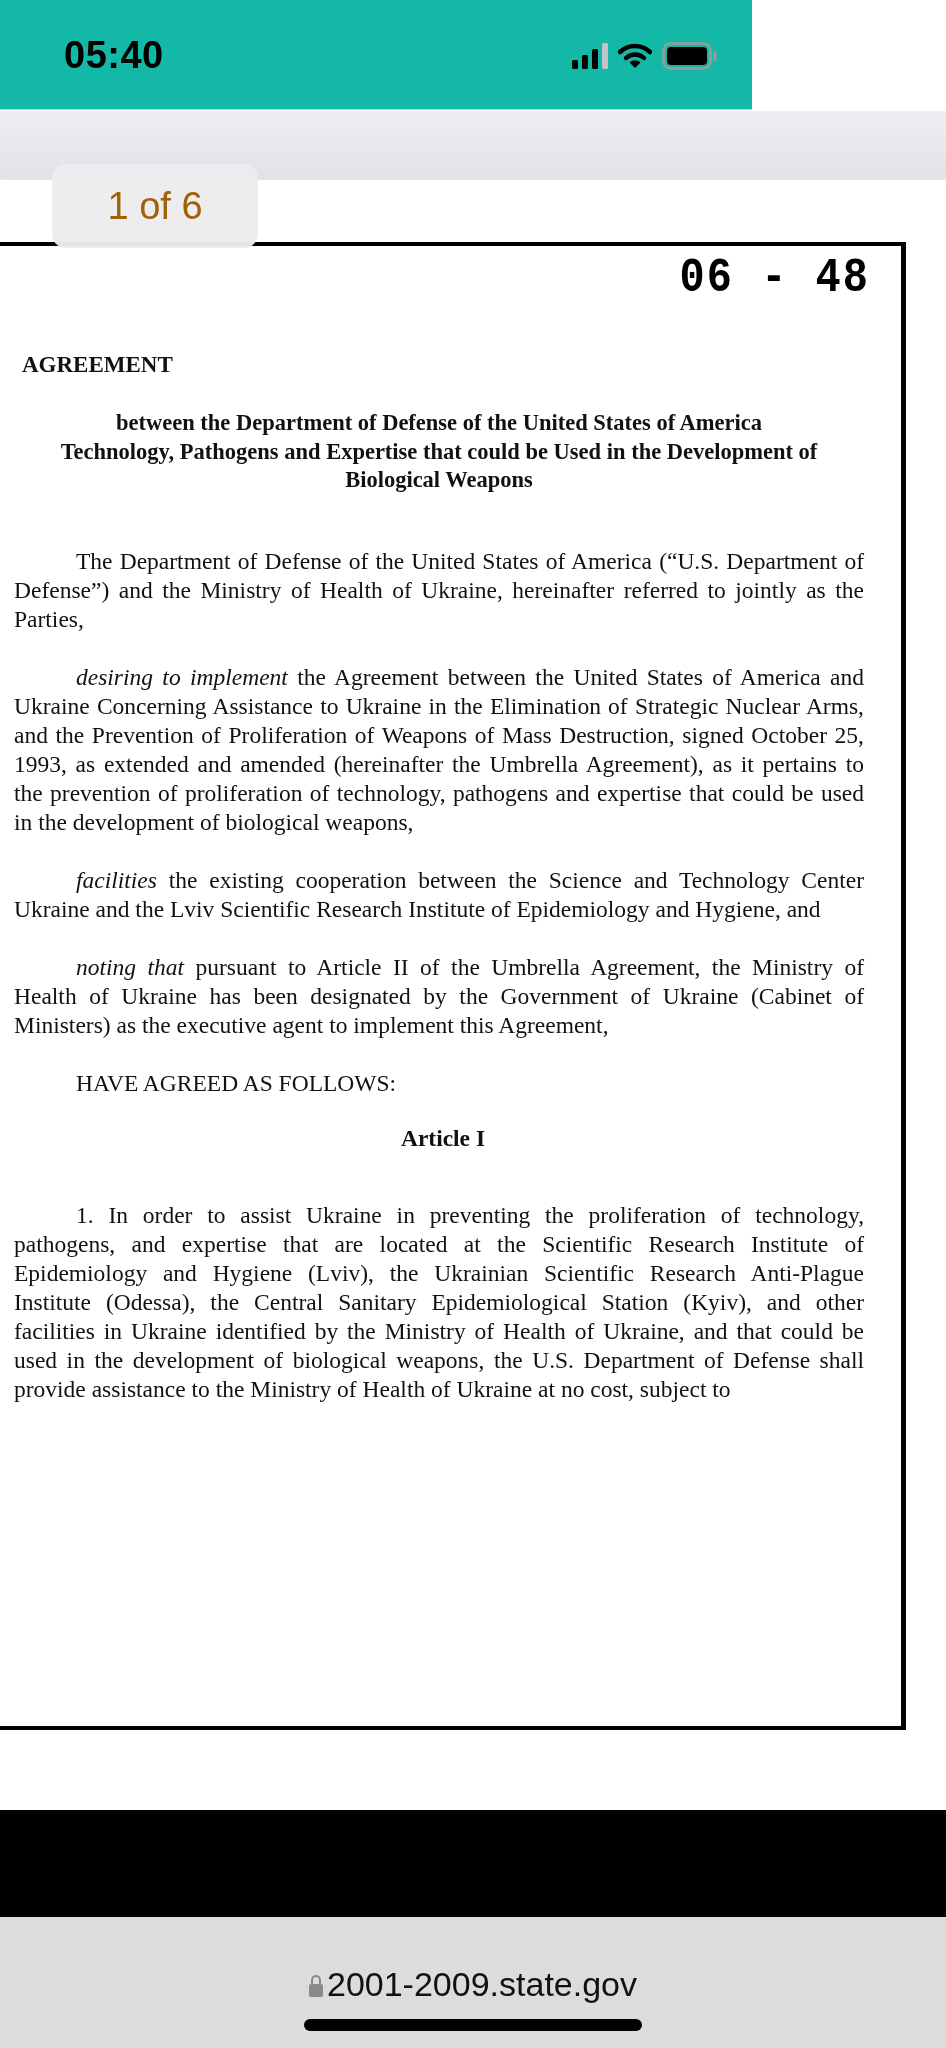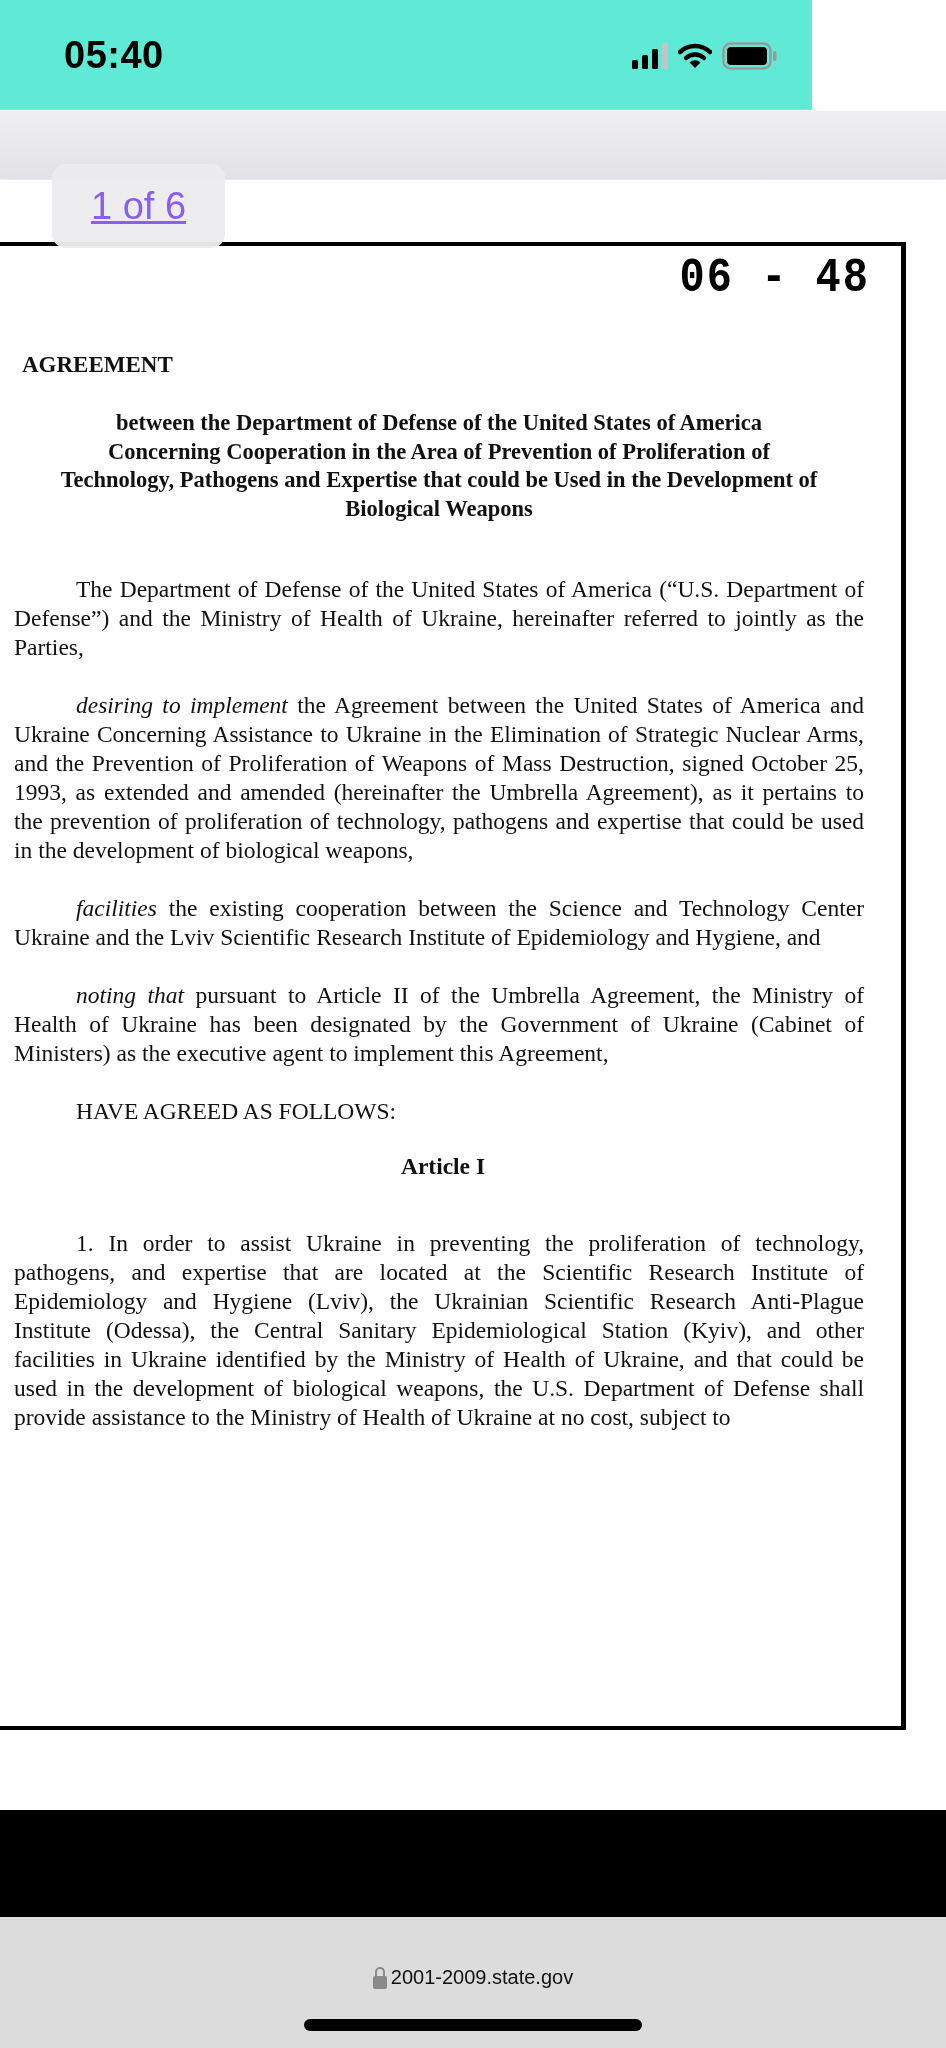--- a/index.html
+++ b/index.html
@@ -1,47 +1,47 @@
 <!DOCTYPE html>
 <html><head>
 <meta charset="utf-8">
 <style>
   * { box-sizing: border-box; margin: 0; padding: 0; }
   html, body { width: 946px; height: 2048px; overflow: hidden; background: #ffffff; }
   body { position: relative; font-family: "Liberation Serif", serif; color: #111; }
 
-  .status-bar { position: absolute; left: 0; top: 0; width: 812px; height: 110px; background: #5eead4; border-bottom: 1px solid #c9c9cc; padding-left: 32px; }
+  .status-bar { position: absolute; left: 0; top: 0; width: 752px; height: 110px; background: #14b8a6; border-bottom: 1px solid #c9c9cc; padding-left: 32px; }
   .status-time { position: absolute; left: 64px; top: 34px; font-family: "Liberation Sans", sans-serif; font-size: 38px; font-weight: 600; color: #000; letter-spacing: 0.5px; }
   .status-icons { position: absolute; right: 34px; top: 42px; display: flex; align-items: center; gap: 10px; }
   .signal { display: flex; align-items: flex-end; gap: 4px; height: 26px; }
   .signal span { width: 6px; background: #000; border-radius: 1.5px; }
   .signal span.dim { background: #c4c4c8; }
   .wifi svg, .battery svg { display: block; }
 
   .toolbar-band { position: absolute; left: 0; top: 111px; width: 946px; height: 68px; background: linear-gradient(#efeff3, #e2e2e6); box-shadow: 0 2px 4px rgba(0,0,0,0.12); }
 
   .page { position: absolute; left: 0; top: 180px; width: 946px; height: 1630px; background: #fff; }
   .doc-frame { position: absolute; left: -4px; top: 62px; width: 910px; height: 1488px; border: 4px solid #000; border-left: none; border-right-width: 5px; }
-  .page-indicator { position: absolute; left: 52px; top: 164px; width: 173px; height: 84px; background: rgba(236,236,238,0.96); border-radius: 14px; display: flex; align-items: center; justify-content: center; font-family: "Liberation Sans", sans-serif; font-size: 38px; color: #8b5cf6; z-index: 5; text-decoration: underline; }
+  .page-indicator { position: absolute; left: 52px; top: 164px; width: 206px; height: 84px; background: rgba(236,236,238,0.96); border-radius: 14px; display: flex; align-items: center; justify-content: center; font-family: "Liberation Sans", sans-serif; font-size: 38px; color: #a16207; z-index: 5; }
 
   .doc-number { position: absolute; right: 76px; top: 254px; font-family: "Liberation Mono", monospace; font-weight: bold; font-size: 42px; color: #000; transform: scaleY(1.15); letter-spacing: 2px; }
 
   .doc-body { position: absolute; left: 14px; top: 350px; width: 850px; font-size: 23.5px; line-height: 29px; }
   .title { text-align: left; font-weight: bold; font-size: 23px; margin-bottom: 30px; margin-left: 8px; }
   .subtitle { text-align: center; font-weight: bold; font-size: 22.5px; line-height: 28.5px; margin-bottom: 52px; }
   .para { text-align: justify; margin-bottom: 29px; }
   .para .indent { display: inline-block; width: 62px; }
   .para em { font-style: italic; }
   .agreed { padding-left: 62px; margin-bottom: 26px; }
   .article { text-align: center; font-weight: bold; margin-bottom: 48px; margin-left: 8px; }
 
   .black-band { position: absolute; left: 0; top: 1810px; width: 946px; height: 108px; background: #000; }
 
   .bottom-bar { position: absolute; left: 0; top: 1917px; width: 946px; height: 131px; background: #dcdcdc; }
-  .url { position: absolute; left: 0; width: 946px; top: 48px; display: flex; justify-content: center; align-items: center; gap: 4px; font-family: "Liberation Sans", sans-serif; font-size: 20px; color: #111; }
+  .url { position: absolute; left: 0; width: 946px; top: 48px; display: flex; justify-content: center; align-items: center; gap: 4px; font-family: "Liberation Sans", sans-serif; font-size: 34px; color: #111; }
   .lock-icon { width: 14px; height: 22px; position: relative; margin-top: 2px; }
   .lock-icon .shackle { position: absolute; left: 2px; top: 0; width: 10px; height: 10px; border: 2.5px solid #8a8a8a; border-bottom: none; border-radius: 6px 6px 0 0; }
   .lock-icon .body { position: absolute; left: 0; top: 9px; width: 14px; height: 13px; background: #8a8a8a; border-radius: 2px; }
   .home-indicator { position: absolute; left: 304px; top: 102px; width: 338px; height: 12px; border-radius: 6px; background: #000; }
 </style>
 </head>
 <body>
 
 <div class="status-bar">
   <div class="status-time">05:40</div>
@@ -76,21 +76,20 @@
 <div class="page">
   <div class="doc-frame"></div>
 </div>
 
 <div class="doc-number">06 - 48</div>
 
 <div class="doc-body">
   <div class="title">AGREEMENT</div>
   <div class="subtitle">
     <div>between the Department of Defense of the United States of America</div>
-    <div>Concerning Cooperation in the Area of Prevention of Proliferation of</div>
     <div>Technology, Pathogens and Expertise that could be Used in the Development of</div>
     <div>Biological Weapons</div>
   </div>
 
   <p class="para"><span class="indent"></span><em></em><span>The Department of Defense of the United States of America (“U.S. Department of Defense”) and the Ministry of Health of Ukraine, hereinafter referred to jointly as the Parties,</span></p>
 
   <p class="para"><span class="indent"></span><em>desiring to implement</em><span> the Agreement between the United States of America and Ukraine Concerning Assistance to Ukraine in the Elimination of Strategic Nuclear Arms, and the Prevention of Proliferation of Weapons of Mass Destruction, signed October 25, 1993, as extended and amended (hereinafter the Umbrella Agreement), as it pertains to the prevention of proliferation of technology, pathogens and expertise that could be used in the development of biological weapons,</span></p>
 
   <p class="para"><span class="indent"></span><em>facilities</em><span> the existing cooperation between the Science and Technology Center Ukraine and the Lviv Scientific Research Institute of Epidemiology and Hygiene, and</span></p>
 

